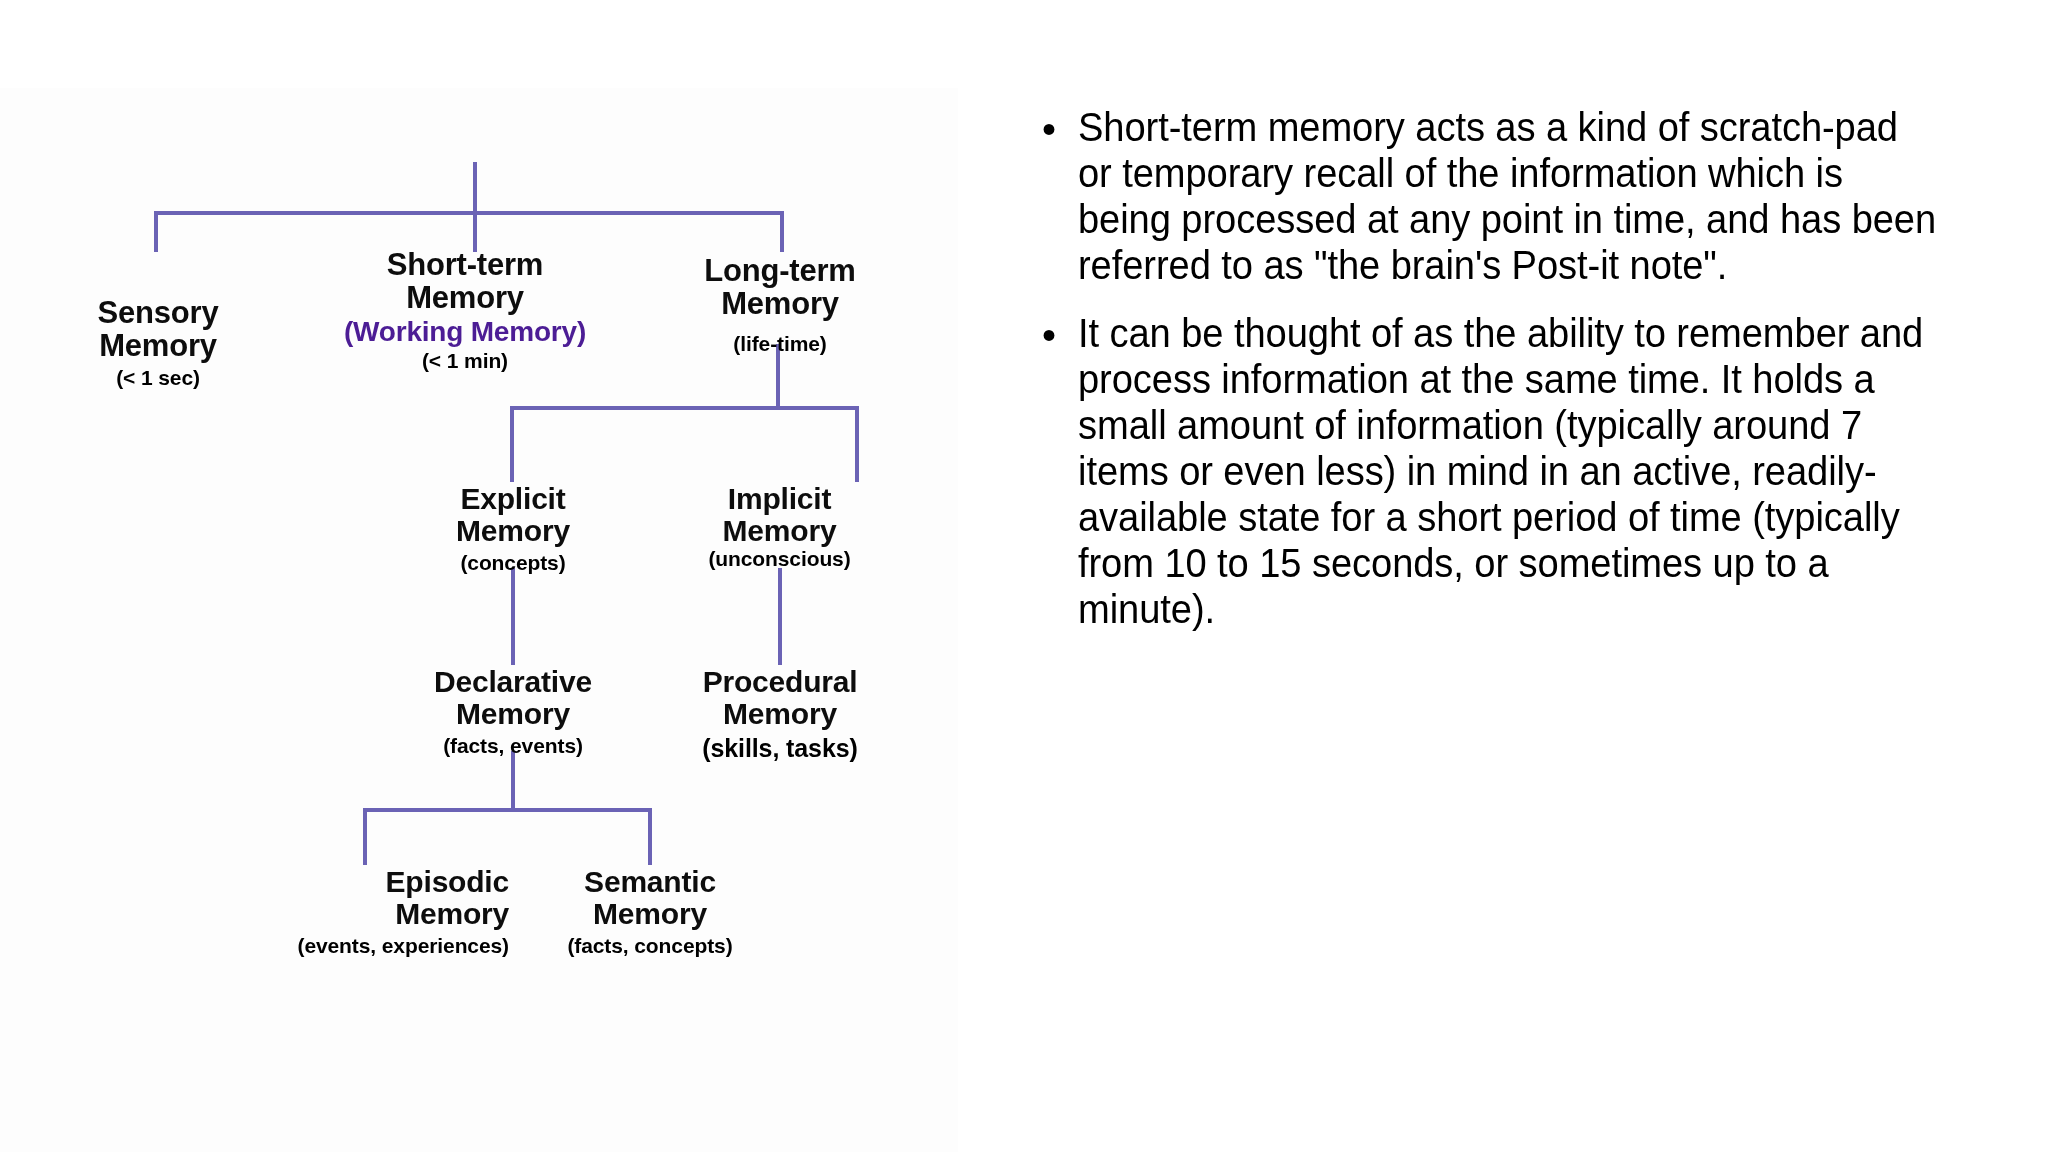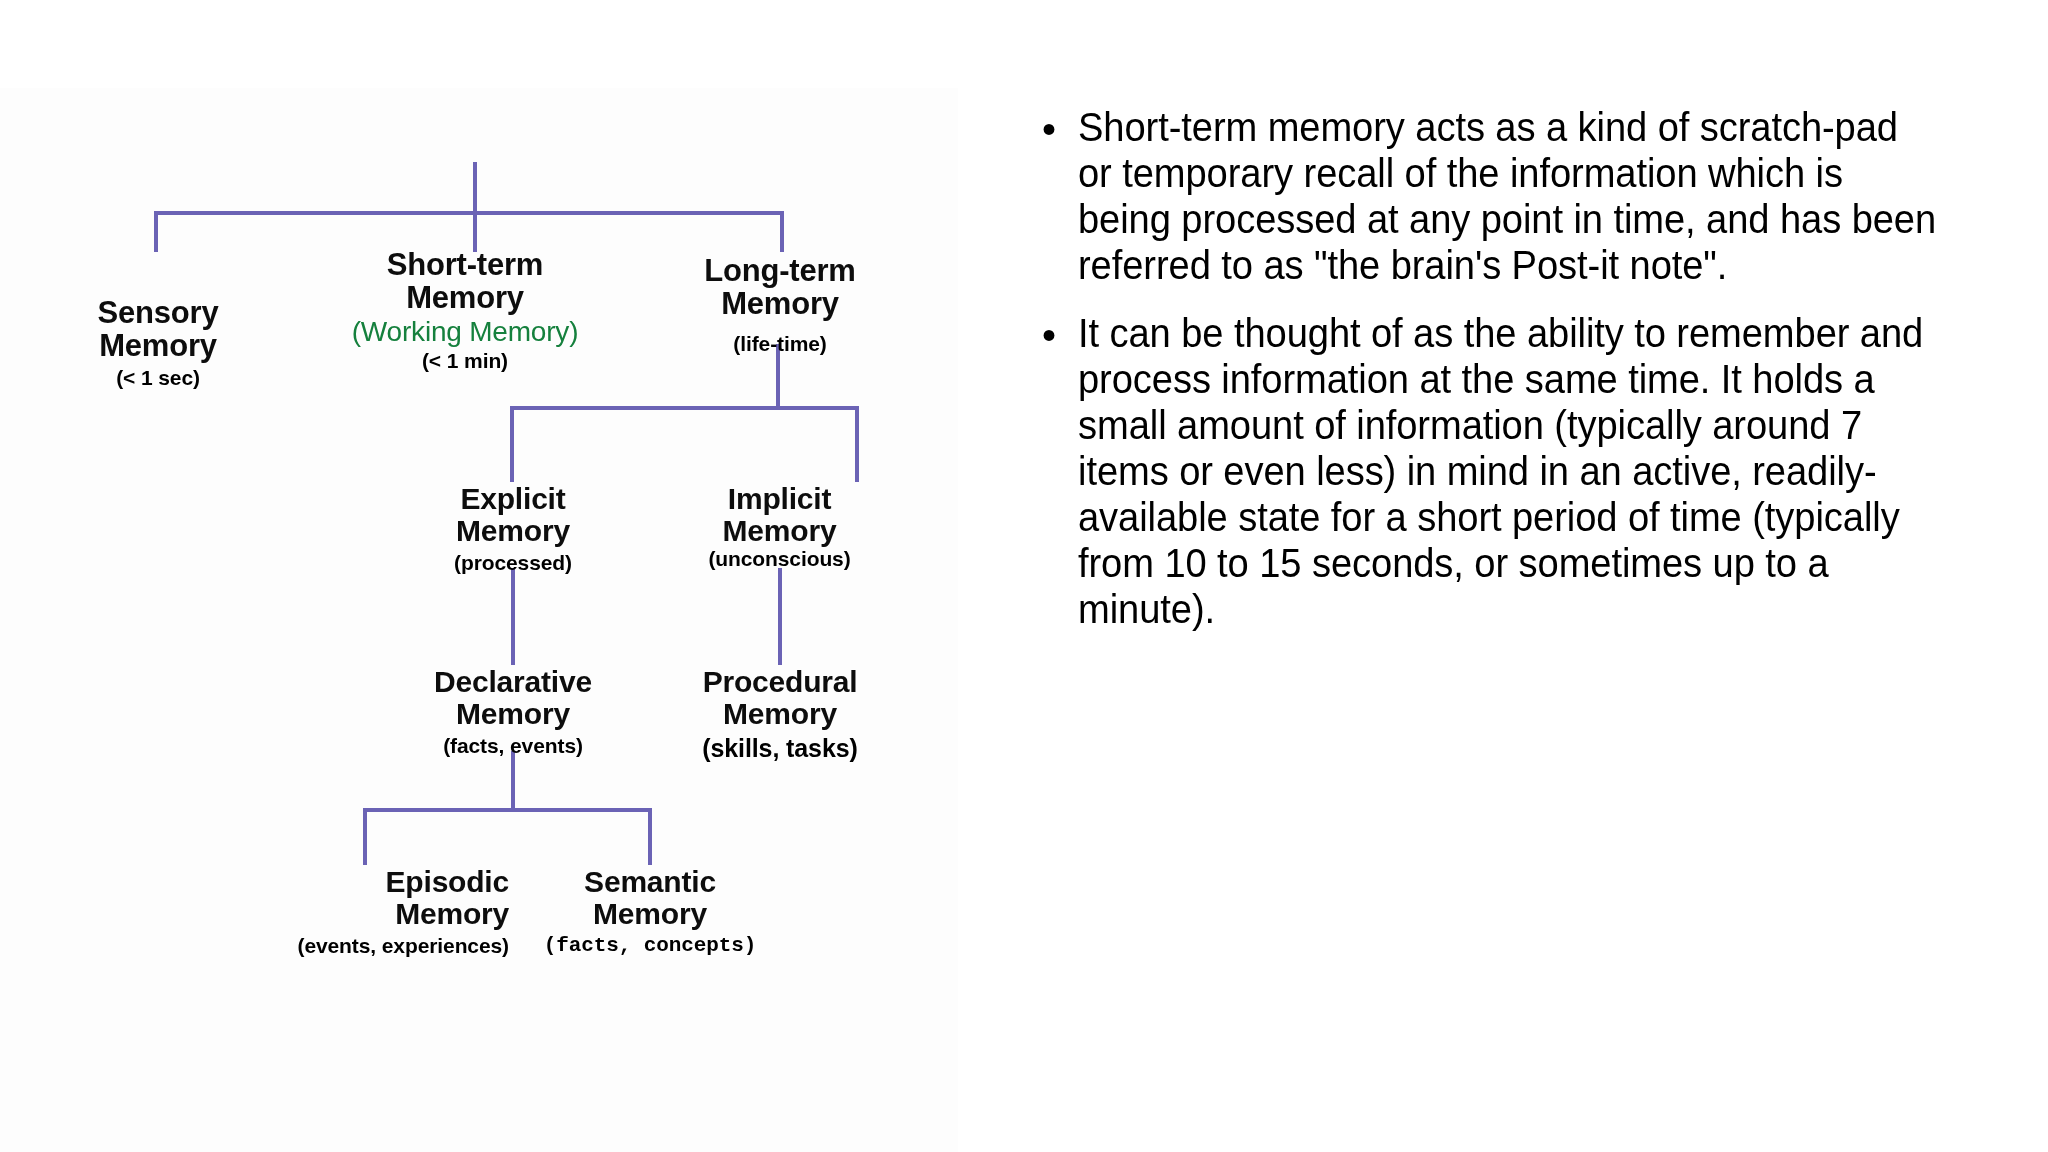--- a/index.html
+++ b/index.html
@@ -47,22 +47,22 @@
     display: block;
   }
   .node .sub {
     display: block;
     color: #000000;
     font-weight: bold;
     letter-spacing: -0.1px;
   }
   .node .subblack {
     display: block;
-    color: #15803d;
-    font-weight: normal;
+    color: #4c1d95;
+    font-weight: bold;
   }
 
   
   #node-human-memory {
     left: 275px; top: 36px; width: 400px;
     font-size: 31px;
   }
 
   
   #node-sensory-memory   { left:  18px; top: 176px; width: 280px; font-size: 31px; margin-top: 32px; }
@@ -83,21 +83,21 @@
   
   #node-declarative-memory { left: 378px; top: 578px; width: 270px; font-size: 30px; }
   #node-procedural-memory  { left: 650px; top: 578px; width: 260px; font-size: 30px; }
   #node-declarative-memory .sub { font-size: 21px; margin-top: 4px; }
   #node-procedural-memory  .sub { font-size: 25px; margin-top: 4px; }
 
   
   #node-episodic-memory { left: 224px; top: 778px; width: 285px; font-size: 30px; text-align: right; }
   #node-semantic-memory { left: 515px; top: 778px; width: 270px; font-size: 30px; }
   #node-episodic-memory .sub { font-size: 21px; margin-top: 4px; }
-  #node-semantic-memory .sub { font-size: 21px; margin-top: 4px; font-family: Liberation Mono, monospace; }
+  #node-semantic-memory .sub { font-size: 21px; margin-top: 4px; }
 
   
   #text-panel {
     position: absolute;
     left: 1042px;
     top: 104px;
     width: 960px;
   }
   .bullet-item {
     display: flex;
@@ -174,21 +174,21 @@
 
   <div class="node" id="node-long-term-memory">
     <span class="nm">Long-term</span>
     <span class="nm">Memory</span>
     <span class="sub">(life-time)</span>
   </div>
 
   <div class="node" id="node-explicit-memory">
     <span class="nm">Explicit</span>
     <span class="nm">Memory</span>
-    <span class="sub">(processed)</span>
+    <span class="sub">(concepts)</span>
   </div>
 
   <div class="node" id="node-implicit-memory">
     <span class="nm">Implicit</span>
     <span class="nm">Memory</span>
     <span class="sub">(unconscious)</span>
   </div>
 
   <div class="node" id="node-declarative-memory">
     <span class="nm">Declarative</span>

